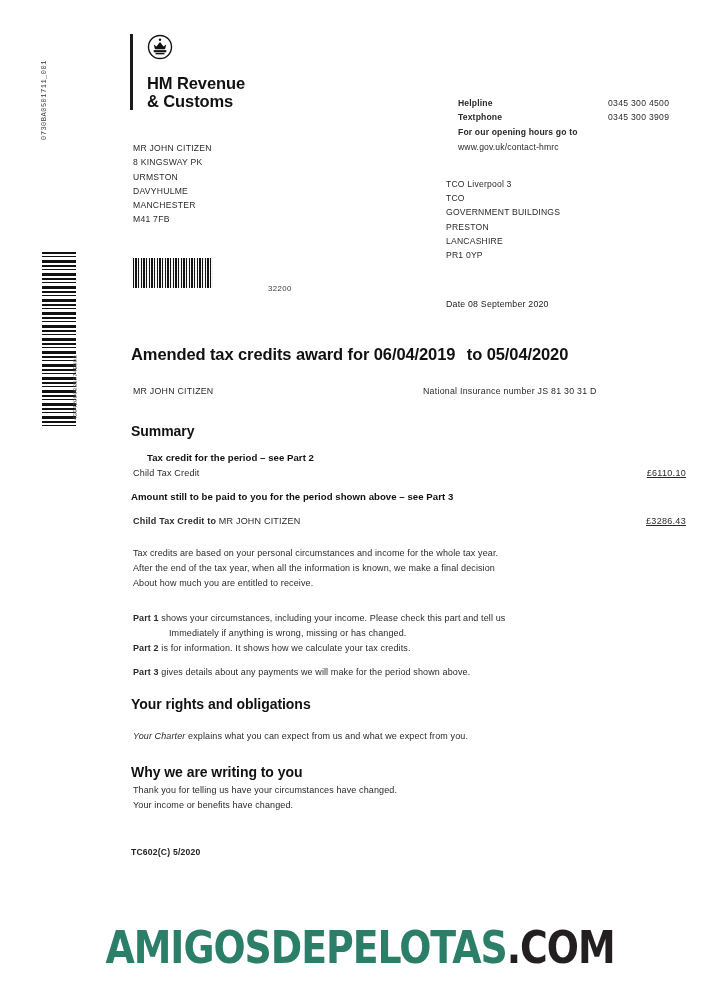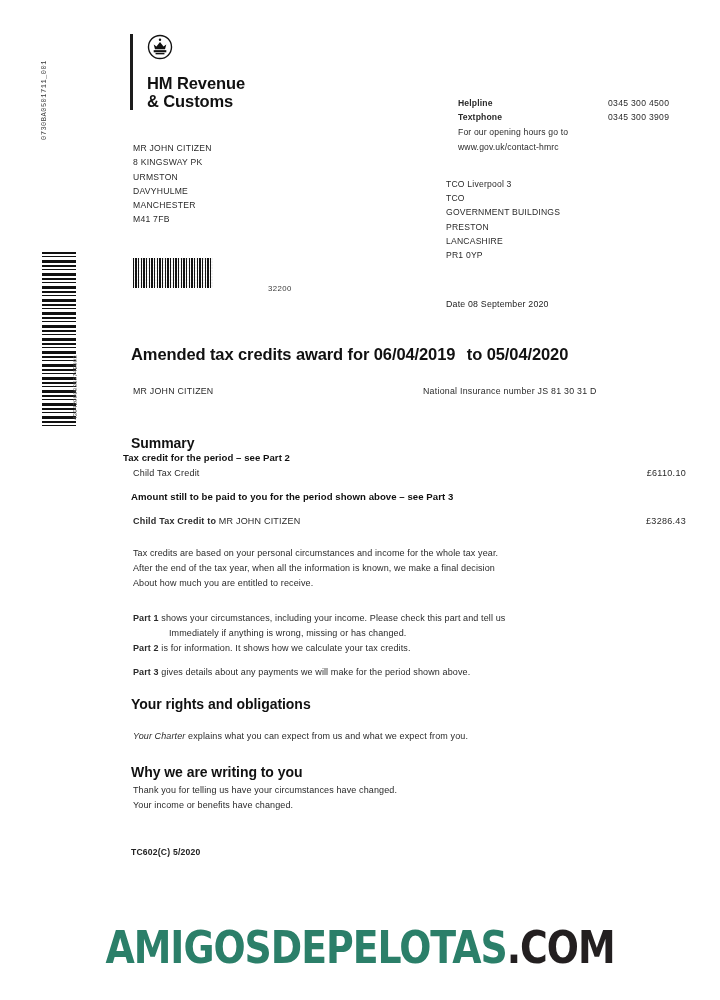--- a/index.html
+++ b/index.html
@@ -101,21 +101,21 @@
     top: 96px;
     font-size: 8.6px;
     line-height: 14.2px;
     letter-spacing: 0.15px;
     color: #2a2a2a;
     width: 240px;
   }
   .contact-row { display: flex; }
   .contact-row .lbl { font-weight: 700; width: 150px; }
   .contact-row .val { letter-spacing: 0.3px; }
-  .contact-note { margin-top: 1px; }
+  .contact-note { margin-top: 1px; font-weight: bold; }
 
   .addr-right {
     position: absolute;
     left: 446px;
     top: 177px;
     font-size: 8.6px;
     line-height: 14.2px;
     letter-spacing: 0.2px;
     color: #2a2a2a;
     white-space: pre-line;
@@ -181,36 +181,36 @@
     letter-spacing: -0.05px;
   }
   .h3 {
     position: absolute;
     font-size: 9.6px;
     font-weight: 700;
     color: #111;
     letter-spacing: 0.05px;
   }
 
-  .summary-title { left: 131px; top: 423px; margin-top: 12px; }
+  .summary-title { left: 131px; top: 423px; }
 
   .row {
     position: absolute;
     left: 133px;
     width: 553px;
     font-size: 9px;
     letter-spacing: 0.2px;
     color: #2a2a2a;
     display: flex;
     justify-content: space-between;
   }
-  .row .amt { letter-spacing: 0.3px; }
+  .row .amt { letter-spacing: 0.3px; text-decoration: underline; }
   .row .who-b { font-weight: 700; }
 
-  .lbl1 { left: 123px; top: 452px; }
+  .lbl1 { left: 147px; top: 452px; }
   .row1 { top: 468px; }
   .lbl2 { left: 131px; top: 491px; }
   .row2 { top: 516px; }
 
   .para {
     position: absolute;
     left: 133px;
     width: 553px;
     font-size: 9px;
     line-height: 15px;

